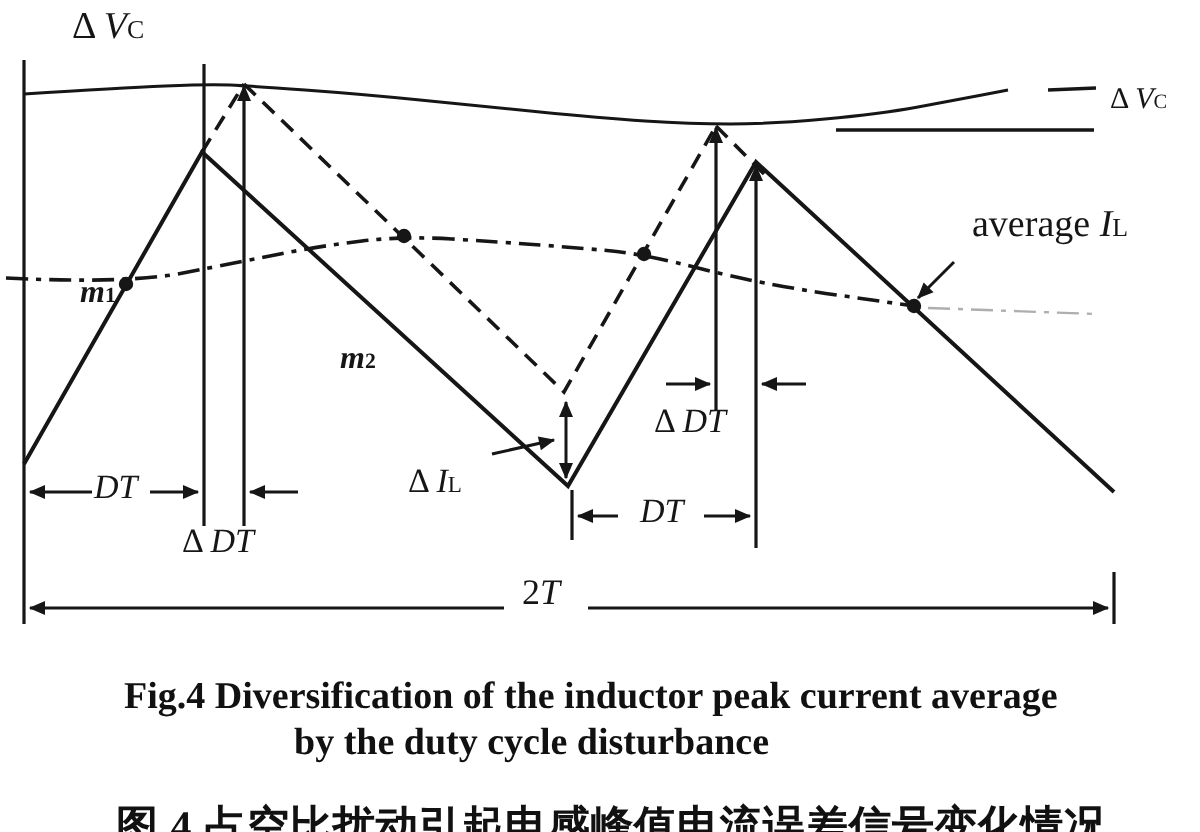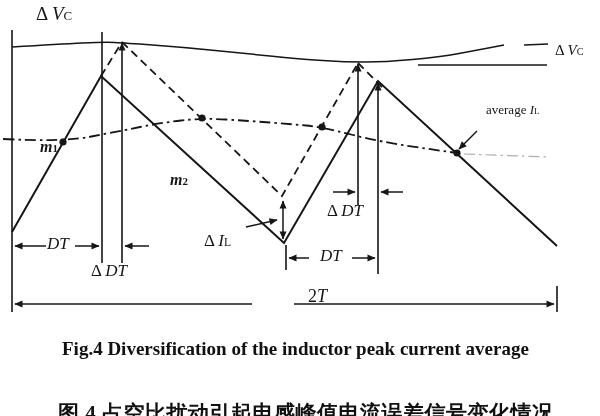--- a/index.html
+++ b/index.html
@@ -62,24 +62,25 @@
         <circle cx="322" cy="127" r="3.6" fill="#161616"></circle>
         <circle cx="457" cy="153" r="3.6" fill="#161616"></circle>
       </g>
   </svg>
 
   <div id="label-layer">
       <div class="fig-label" style="left: 36px; top: 4px; font-size: 19px;"><span>Δ </span><span class="it">V</span><sub>C</sub></div>
       <div class="fig-label" style="left: 555px; top: 43px; font-size: 15px;"><span>Δ </span><span class="it">V</span><sub>C</sub></div>
       <div class="fig-label bold" style="left: 40px; top: 99px; font-size: 16px; margin-top: 40px;"><span class="it">m</span><sub>1</sub></div>
       <div class="fig-label bold" style="left: 170px; top: 172px; font-size: 16px; text-align: center;"><span class="it">m</span><sub>2</sub></div>
-      <div class="fig-label" style="left: 486px; top: 103px; font-size: 13px;"><span>average </span><span class="it">I</span><sub>L</sub></div>
+      <div class="fig-label" style="left: 486px; top: 103px; font-size: 19px;"><span>average </span><span class="it">I</span><sub>L</sub></div>
       <div class="fig-label" style="left: 204px; top: 232px; font-size: 17px;"><span>Δ </span><span class="it">I</span><sub>L</sub></div>
       <div class="fig-label" style="left: 47px; top: 235px; font-size: 17px;"><span class="it">DT</span></div>
       <div class="fig-label" style="left: 91px; top: 262px; font-size: 17px;"><span>Δ </span><span class="it">DT</span></div>
       <div class="fig-label" style="left: 327px; top: 202px; font-size: 17px;"><span>Δ </span><span class="it">DT</span></div>
       <div class="fig-label" style="left: 320px; top: 247px; font-size: 17px;"><span class="it">DT</span></div>
-      <div class="fig-label" style="left: 261px; top: 287px; font-size: 18px; margin-left: 47px;"><span>2</span><span class="it">T</span></div>
+      <div class="fig-label" style="left: 261px; top: 287px; font-size: 18px;"><span>2</span><span class="it">T</span></div>
     </div>
 
   <div id="caption-en1" class="caption">Fig.4 Diversification of the inductor peak current average</div>
+  <div id="caption-en2" class="caption">by the duty cycle disturbance</div>
   <div id="caption-zh" class="caption">图 4  占空比扰动引起电感峰值电流误差信号变化情况</div>
 </div>
 
 </body></html>

